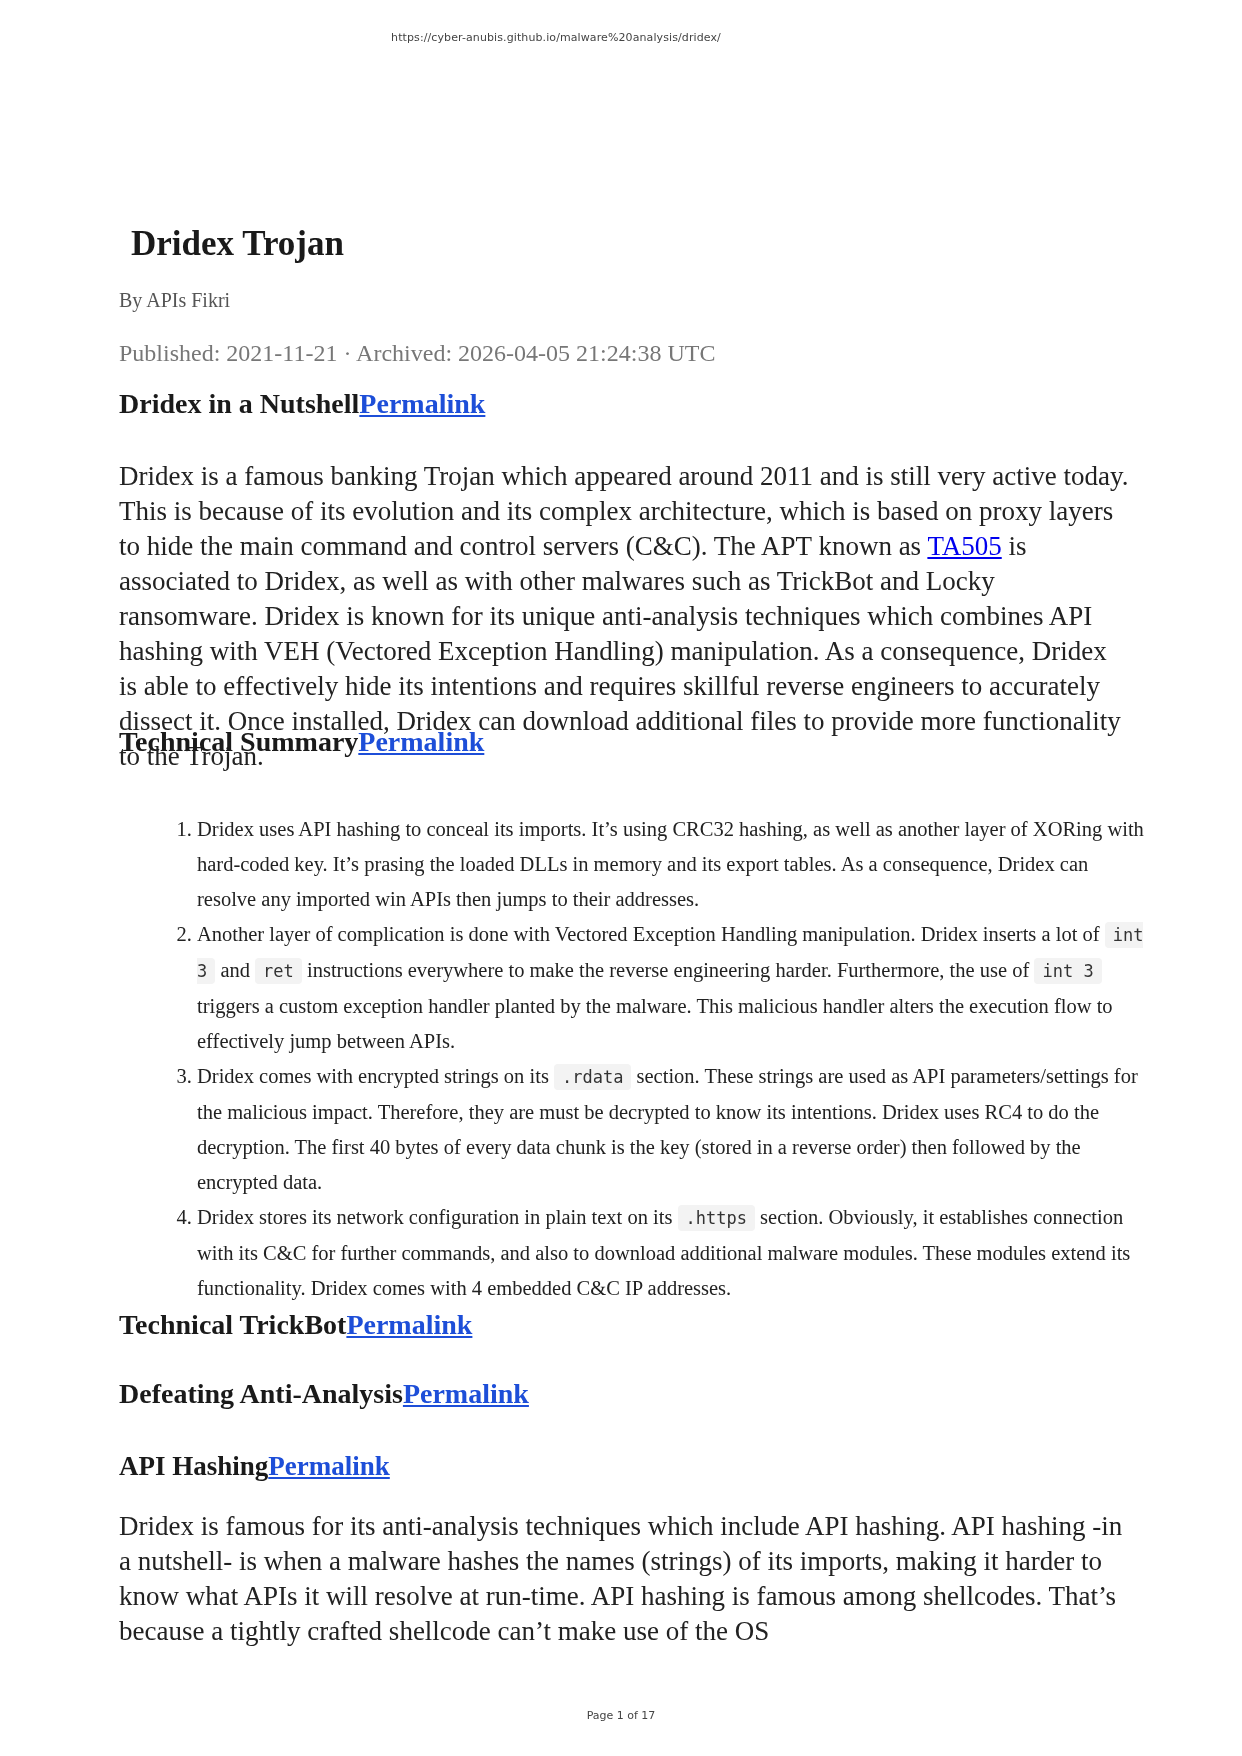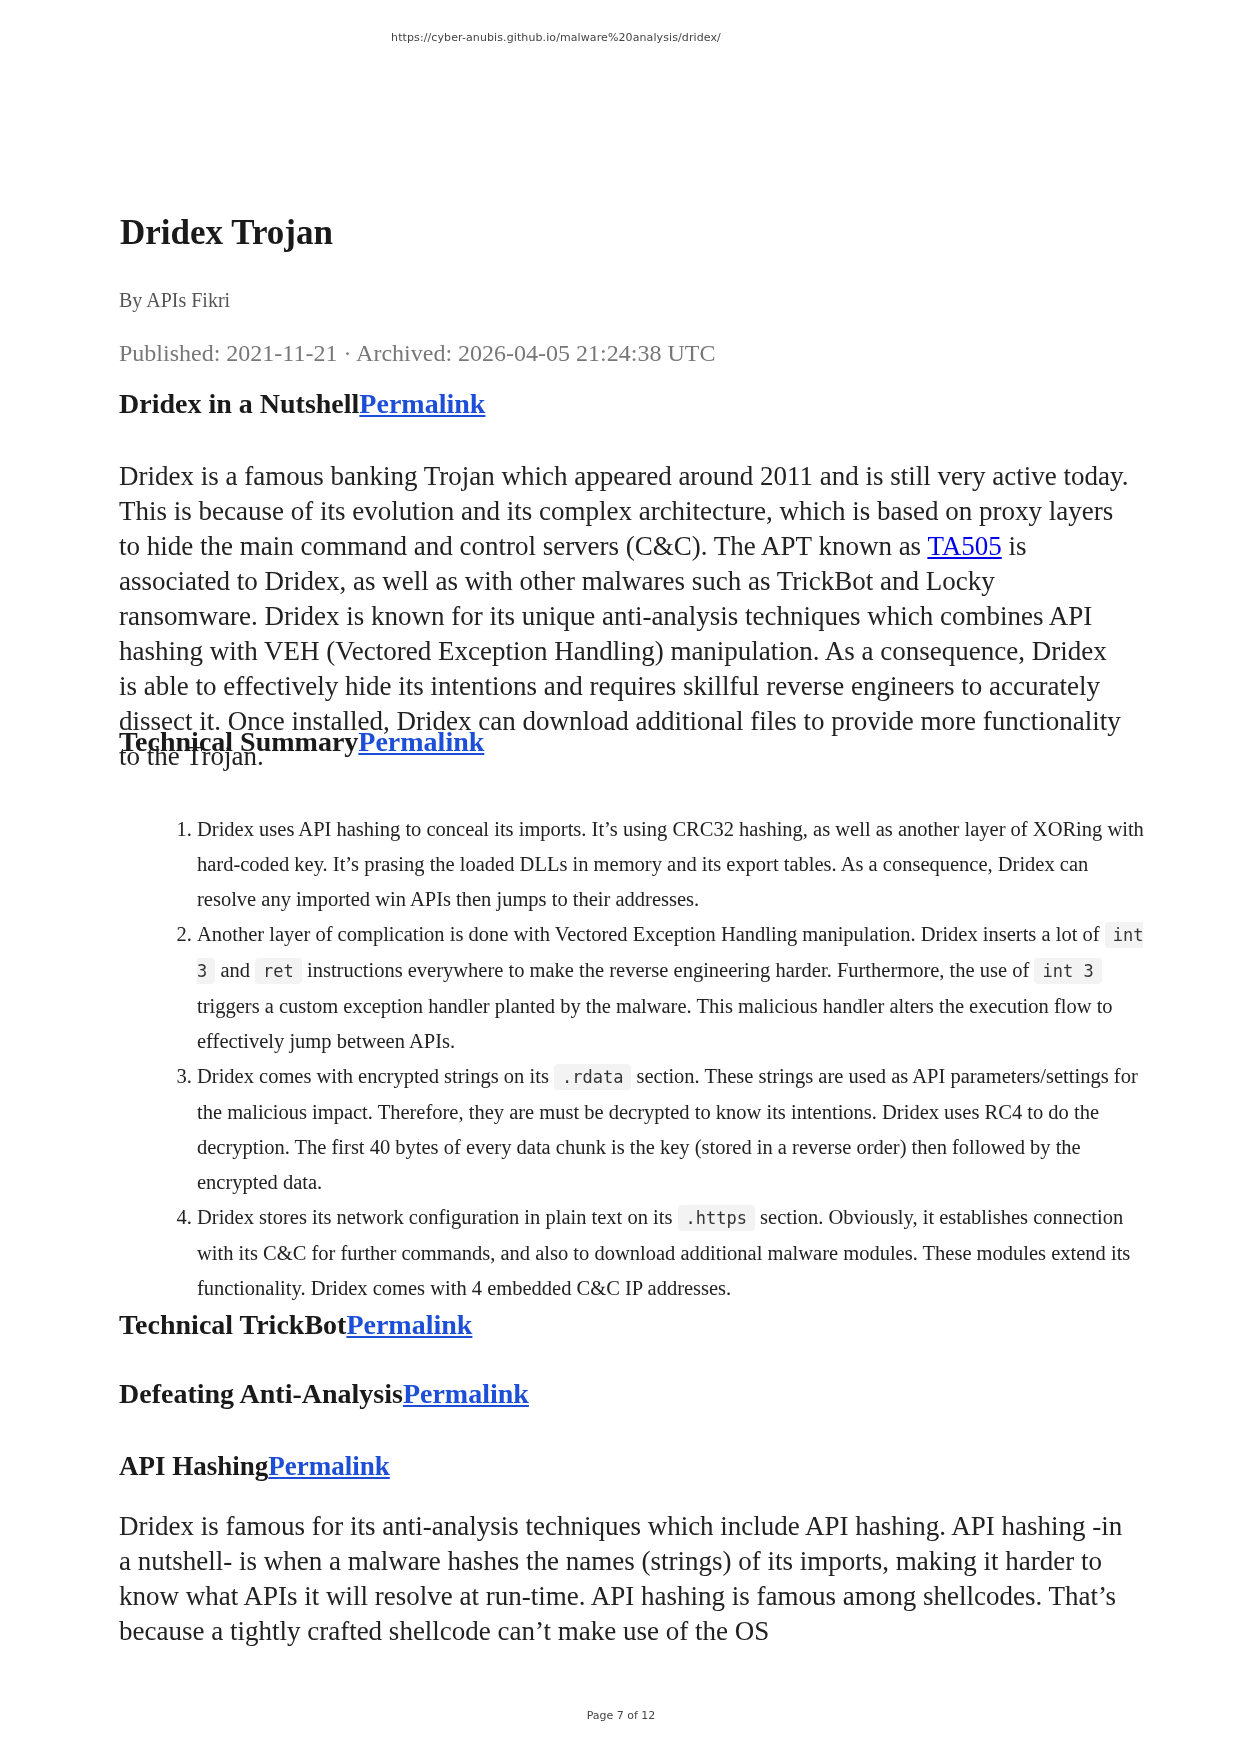--- a/index.html
+++ b/index.html
@@ -7,21 +7,21 @@
     width: 1242px; height: 1756px; position: relative; overflow: hidden;
     font-family: "Liberation Serif", serif; color: #222222;
   }
   .url-header {
     position: absolute; top: 31px; left: 0; width: 1112px; text-align: center;
     font-family: "DejaVu Sans", sans-serif; font-size: 11px; color: #444444;
     letter-spacing: 0.1px;
   }
   .content { position: absolute; left: 119px; top: 0; width: 1010px; }
   h1 {
-    position: absolute; top: 212px; left: 0; margin: 1px;
+    position: absolute; top: 212px; left: 0; margin: 12px;
     font-size: 35px; font-weight: bold; color: #1a1a1a; white-space: nowrap;
   }
   .byline {
     position: absolute; top: 289px; left: 0; font-size: 20px; color: #555555; white-space: nowrap;
   }
   .meta {
     position: absolute; top: 340px; left: 0; font-size: 24px; color: #777777; white-space: nowrap;
   }
   h2, h3 {
     position: absolute; left: 0; margin: 0; font-weight: bold; color: #1a1a1a; white-space: nowrap;
@@ -73,13 +73,13 @@
 
   <h2 style="top:1309px"><span>Technical TrickBot</span><a class="permalink">Permalink</a></h2>
 
   <h2 style="top:1378px"><span>Defeating Anti-Analysis</span><a class="permalink">Permalink</a></h2>
 
   <h3 style="top:1451px"><span>API Hashing</span><a class="permalink">Permalink</a></h3>
 
   <p class="body-text" style="top:1509px">Dridex is famous for its anti-analysis techniques which include API hashing. API hashing -in a nutshell- is when a malware hashes the names (strings) of its imports, making it harder to know what APIs it will resolve at run-time. API hashing is famous among shellcodes. That’s because a tightly crafted shellcode can’t make use of the OS</p>
 </div>
 
-<div class="footer">Page 7 of 12</div>
+<div class="footer">Page 1 of 17</div>
 
 </body></html>

